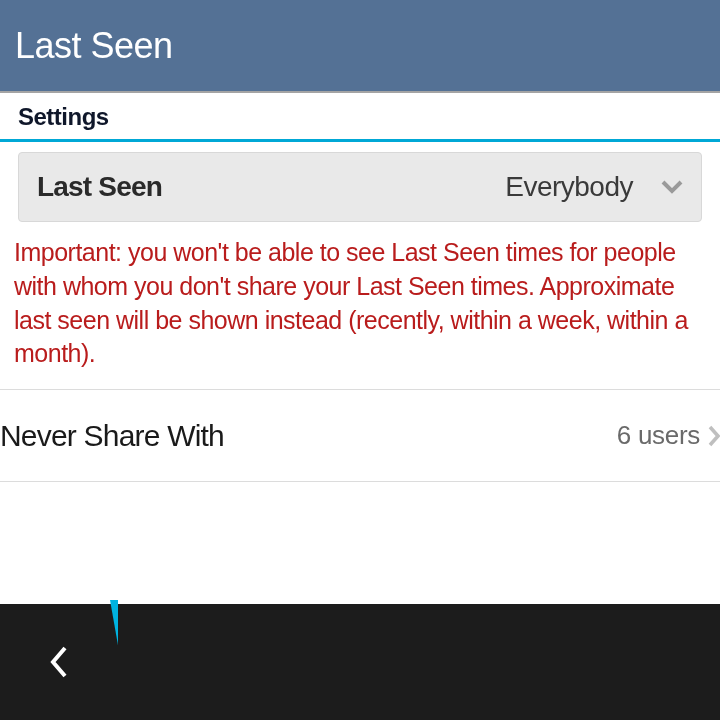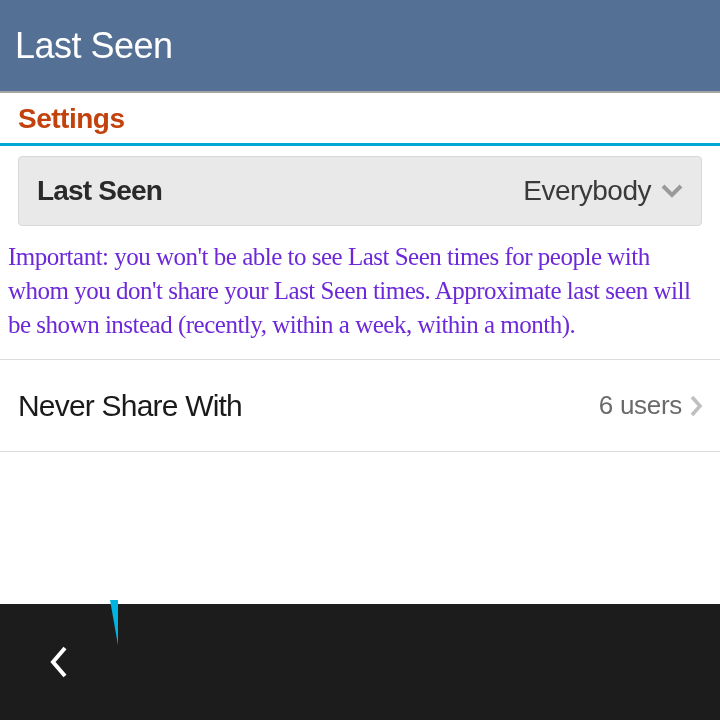--- a/index.html
+++ b/index.html
@@ -24,23 +24,23 @@
       padding-left: 15px;
     }
     .header-title {
       color: #ffffff;
       font-size: 36px;
       font-weight: 400;
       letter-spacing: -0.5px;
     }
     .section-label {
       padding: 10px 18px 8px 18px;
-      font-size: 28px;
+      font-size: 24px;
       font-weight: 700;
-      color: #c2410c;
+      color: #0f172a;
       border-bottom: 3px solid #00a8d6;
       letter-spacing: -0.5px;
     }
     .select-row {
       margin: 10px 18px 0 18px;
       background: #e9e9e9;
       border: 1px solid #d8d8d8;
       border-radius: 4px;
       height: 70px;
       display: flex;
@@ -50,46 +50,45 @@
     }
     .select-label {
       font-size: 28px;
       font-weight: 700;
       color: #2a2a2a;
       letter-spacing: -0.8px;
     }
     .select-value-wrap {
       display: flex;
       align-items: center;
-      gap: 10px;
+      gap: 28px;
     }
     .select-value {
       font-size: 28px;
       font-weight: 400;
       color: #3a3a3a;
       letter-spacing: -0.5px;
     }
     .chevron-down {
       width: 22px;
       height: 14px;
     }
     .description {
-      padding: 14px 18px 18px 8px;
+      padding: 14px 18px 18px 14px;
       font-size: 25px;
       line-height: 1.35;
-      color: #6d28d9;
+      color: #b91c1c;
       border-bottom: 1px solid #dcdcdc;
       letter-spacing: -0.5px;
-      font-family: Liberation Serif, serif;
     }
     .list-row {
       display: flex;
       align-items: center;
       justify-content: space-between;
-      padding: 0 18px;
+      padding: 0 0;
       height: 92px;
       border-bottom: 1px solid #dcdcdc;
     }
     .list-row-label {
       font-size: 30px;
       font-weight: 400;
       color: #1a1a1a;
       letter-spacing: -0.8px;
     }
     .list-row-right {

